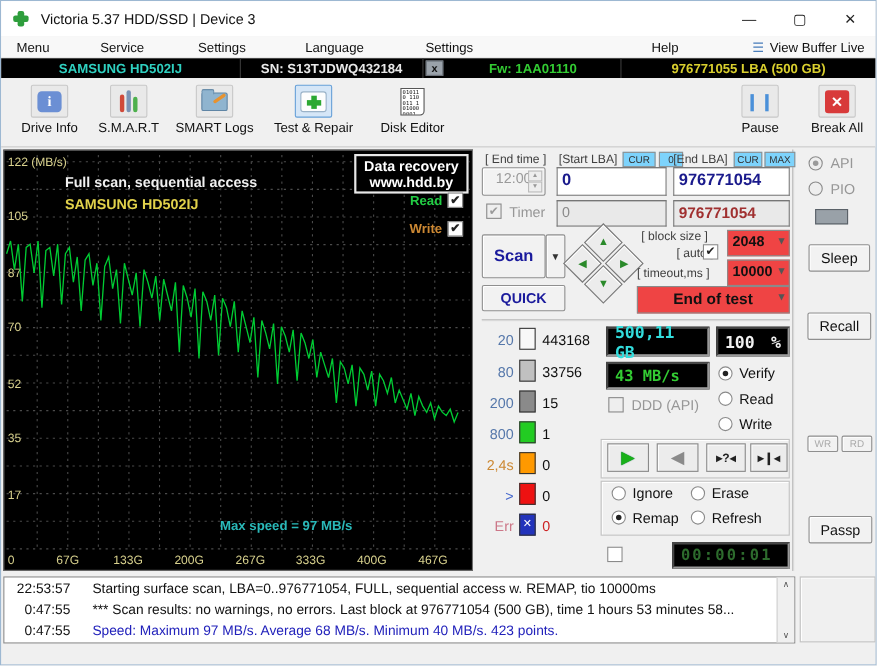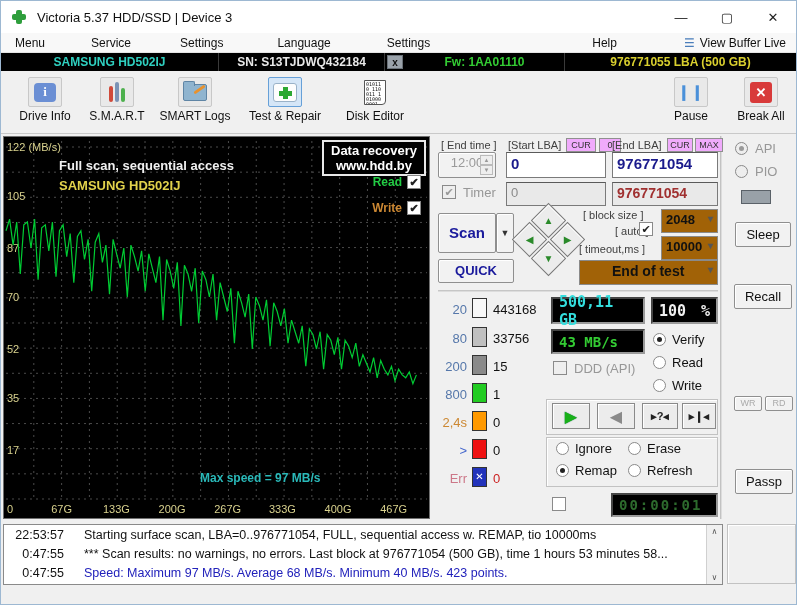--- a/index.html
+++ b/index.html
@@ -64,35 +64,35 @@
   .legend-row { position:absolute; display:flex; align-items:center; gap:5px; font-size:12px; font-weight:bold; }
   #legend-read { right:8px; top:38px; } #legend-write { right:8px; top:64px; }
   .legend-cb { width:14px; height:14px; background:#fff; border:1px solid #888; color:#222; font-size:11px; line-height:13px; text-align:center; }
   #max-speed { position:absolute; left:196px; top:334px; color:#2ab9b9; font-size:12px; font-weight:bold; }
 
   
   .lbl { position:absolute; font-size:11px; color:#404040; }
   .fld { position:absolute; background:#fff; border:1px solid #7a7a7a; border-top-color:#5a5a5a; font-weight:bold; font-size:15px; color:#1a1a8c; padding:2px 4px; }
   .fld-dis { background:#e9e9e9; color:#8a8a8a; font-weight:normal; }
   .fld-red { background:#e9e9e9; color:#a03030; }
-  .mini-btn { position:absolute; height:14px; background:#f0abfc; border:1px solid #909090; font-size:9px; color:#333; text-align:center; line-height:12px; }
+  .mini-btn { position:absolute; height:14px; background:#7dd3fc; border:1px solid #909090; font-size:9px; color:#333; text-align:center; line-height:12px; }
   .btn3d { position:absolute; background:#f2f2f2; border:1px solid #8f8f8f; border-radius:2px; box-shadow:inset 1px 1px 0 #fff; text-align:center; }
   .btn-blue { color:#1a1a9c; font-weight:bold; }
   #end-time-box { left:437px; top:151px; width:58px; height:26px; }
   #end-time-box .tval { color:#9a9a9a; font-size:13px; }
   .spin { position:absolute; right:2px; top:2px; width:13px; height:20px; display:flex; flex-direction:column; }
   .spin i { flex:1; font-style:normal; font-size:6px; color:#999; border:1px solid #bbb; background:#eee; text-align:center; line-height:8px; }
   .cb { width:14px; height:14px; background:#fff; border:1px solid #8a8a8a; font-size:11px; line-height:12px; text-align:center; color:#222; position:absolute; }
   .cb-dis { background:#eee; color:#999; }
   .radio { width:13px; height:13px; border-radius:50%; background:#fff; border:1px solid #8a8a8a; position:absolute; }
   .radio.sel::after { content:""; position:absolute; left:3px; top:3px; width:5px; height:5px; border-radius:50%; background:#222; }
   .radio.dis { background:#eee; } .radio.dis.sel::after{ background:#9a9a9a; }
   .rlabel { position:absolute; font-size:13px; color:#111; }
   .rlabel-dis { color:#979797; }
-  .sel-box { position:absolute; background:#a16207; border:1px solid #8a8a8a; font-size:13px; font-weight:bold; color:#111; padding:2px 4px; }
+  .sel-box { position:absolute; background:#ef4444; border:1px solid #8a8a8a; font-size:13px; font-weight:bold; color:#111; padding:2px 4px; }
   .sel-box::after { content:"▾"; position:absolute; right:4px; top:3px; color:#555; font-size:10px; }
   .dia { position:absolute; width:25px; height:25px; background:#ececec; border:1px solid #777; transform:rotate(45deg); box-shadow:inset 1px 1px 0 #fff; }
   .dia span { position:absolute; left:0; top:0; width:100%; height:100%; transform:rotate(-45deg); display:flex; align-items:center; justify-content:center; color:#2a8a2a; font-size:10px; }
   .stat-lbl { position:absolute; width:30px; text-align:right; font-size:13px; }
   .stat-blk { position:absolute; width:15px; height:20px; border:1px solid #333; }
   .stat-val { position:absolute; font-size:13px; color:#111; }
   .lcd { position:absolute; background:#000; border:2px solid #9a9a9a; border-style:inset; font-family:"DejaVu Sans Mono",monospace; font-weight:bold; display:flex; align-items:center; padding:0 6px; }
   .group-box { position:absolute; border:1px solid #c2c2c2; box-shadow:inset 1px 1px 0 #fff; background:#f0f0f0; }
   .pb { position:absolute; width:38px; height:26px; background:#ececec; border:1px solid #8a8a8a; box-shadow:inset 1px 1px 0 #fff; display:flex; align-items:center; justify-content:center; font-size:13px; }
   #divider-v { position:absolute; left:430px; top:135px; width:6px; height:383px; background:#f0f0f0; }

